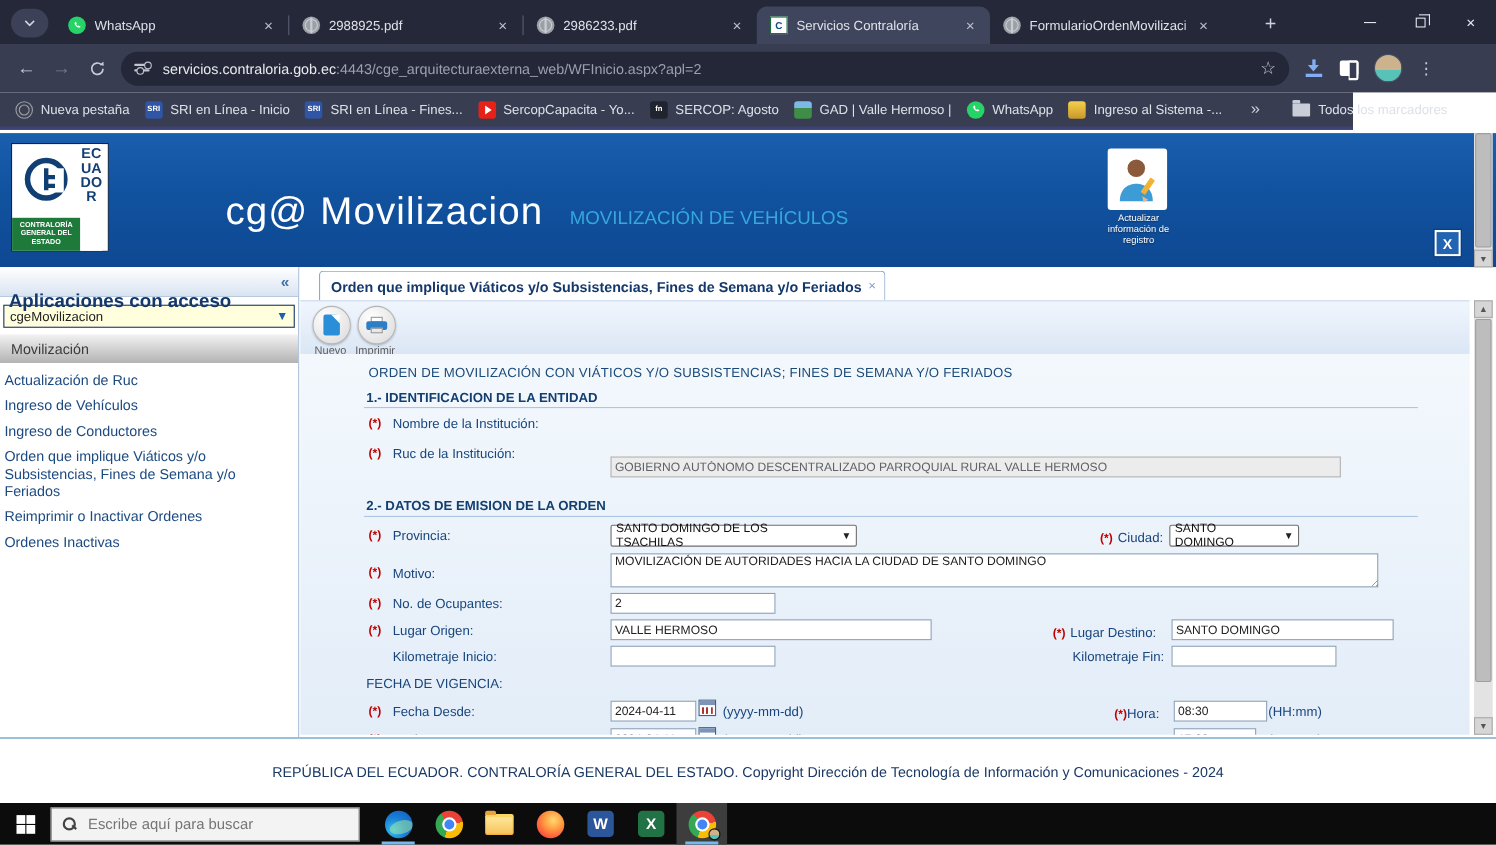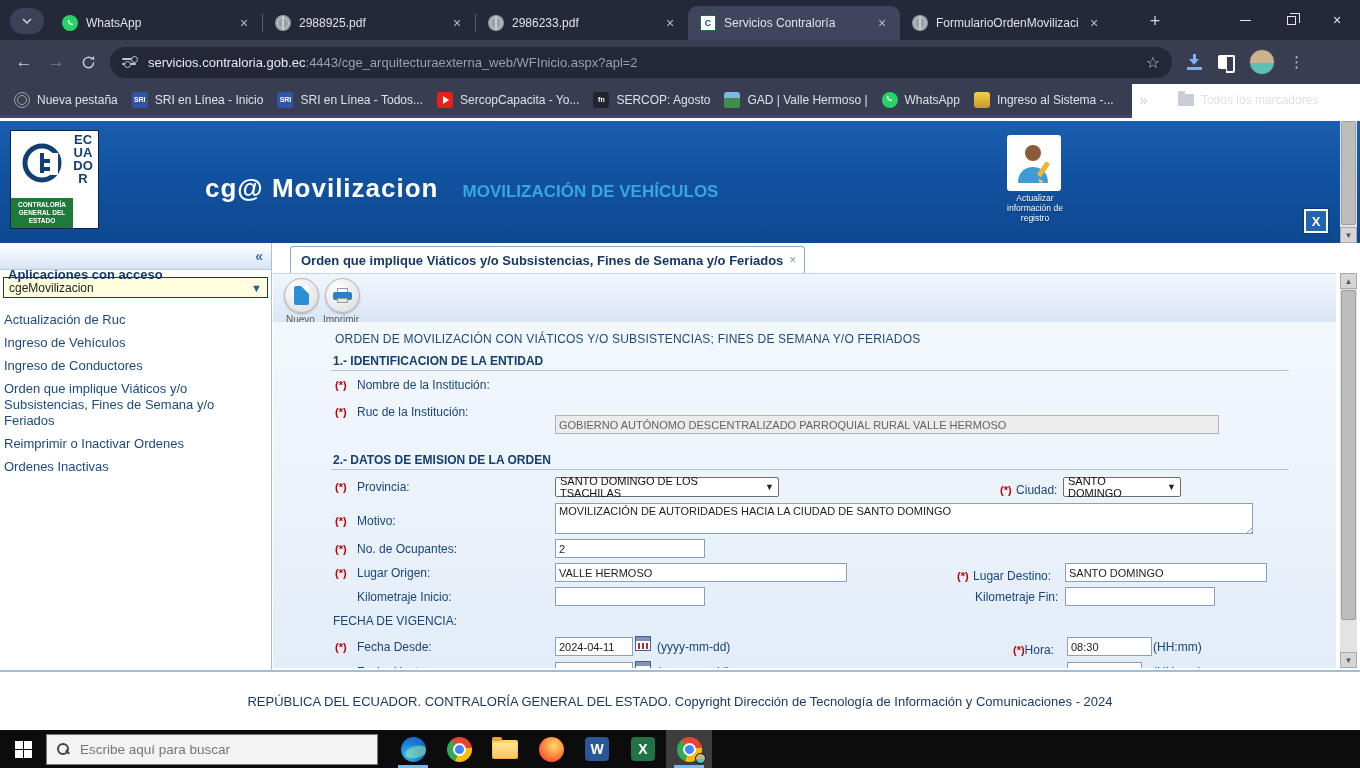--- a/index.html
+++ b/index.html
@@ -44,21 +44,21 @@
   .tool-right { display:flex; align-items:center; gap:14px; margin-left:14px; }
   .dl-icon { position:relative; width:18px; height:16px; }
   .dl-icon::before { content:""; position:absolute; left:7px; top:0; width:3px; height:8px; background:#82aef5; }
   .dl-icon::after { content:""; position:absolute; left:3px; top:5px; border:5px solid transparent; border-top:6px solid #82aef5; }
   .dl-icon i { position:absolute; left:1px; bottom:0; width:15px; height:3px; background:#82aef5; }
   .panel-icon { width:17px; height:14px; background:#fff; border-radius:2px; position:relative; }
   .panel-icon::after { content:""; position:absolute; right:0; top:0; width:6px; height:14px; background:#383d52; border:2px solid #fff; border-left:1px solid #fff; border-radius:0 2px 2px 0; }
   .avatar { width:26px; height:26px; border-radius:50%; background:linear-gradient(180deg,#cdb28e 0 55%,#59c2b8 55% 100%); border:1px solid #4a4f63; }
   .dots { color:#c9cdd8; font-size:15px; letter-spacing:0; }
 
-  .bookmarks { position:absolute; left:0; top:84px; width:1132px; height:34px; background:#383d52; border-bottom:3px solid #3f4277; display:flex; align-items:center; font-size:12px; color:#dde1e8; }
+  .bookmarks { position:absolute; left:0; top:84px; width:1230px; height:34px; background:#383d52; border-bottom:3px solid #3f4277; display:flex; align-items:center; font-size:12px; color:#dde1e8; }
   .bm { display:flex; align-items:center; gap:7px; margin-left:14px; white-space:nowrap; }
   .bmicon { width:16px; height:16px; border-radius:3px; display:flex; align-items:center; justify-content:center; font-size:7px; font-weight:bold; color:#fff; flex:0 0 16px; }
   .bm-globe { background:#3b3f50; border-radius:50%; border:1px solid #9aa0a6; position:relative; }
   .bm-globe::after{ content:""; position:absolute; inset:2px; border-radius:50%; border:1px solid #9aa0a6; }
   .bm-sri { background:#2f55a4; }
   .bm-yt { background:#e62117; border-radius:3px; position:relative; }
   .bm-yt::after { content:""; position:absolute; left:6px; top:4px; border:4px solid transparent; border-left:6px solid #fff; }
   .bm-fn { background:#20242e; }
   .bm-gad { background:linear-gradient(180deg,#7db9e8 0 40%,#3f8d46 40% 100%); }
   .bm-wa { background:#25d366; border-radius:50%; }
@@ -69,34 +69,34 @@
   .bm-folder::before { content:""; position:absolute; left:0; top:-3px; width:7px; height:3px; background:#c9cdd8; border-radius:1px 1px 0 0; }
 
   
   .appheader { position:absolute; left:0; top:121px; width:1360px; height:122px; background:linear-gradient(180deg,#1a5eae 0%,#11529f 45%,#0e4892 100%); }
   .logo { position:absolute; left:10px; top:9px; width:89px; height:99px; background:#fff; border:1px solid #07264d; display:flex; }
   .logo-left { width:62px; display:flex; flex-direction:column; }
   .logo-emblem { flex:1; display:flex; align-items:center; justify-content:center; }
   .logo-green { background:#1d7a3a; color:#fff; font-size:6.5px; font-weight:bold; text-align:center; line-height:8px; padding:3px 1px; }
   .logo-vert { width:20px; background:#fff; color:#123f73; font-weight:bold; font-size:13px; line-height:13px; text-align:center; word-break:break-all; padding-top:2px; }
   .brandrow { position:absolute; left:205px; top:52px; display:flex; align-items:baseline; gap:24px; }
-  .brand-title { color:#fff; font-size:26px; font-weight:bold; letter-spacing:1px; }
-  .brand-sub { color:#36a7df; font-size:17px; font-weight:bold; }
+  .brand-title { color:#fff; font-size:35px; font-weight:normal; letter-spacing:1px; }
+  .brand-sub { color:#36a7df; font-size:17px; font-weight:normal; }
   .hdr-avatar { position:absolute; left:1007px; top:14px; width:54px; height:56px; background:#fff; border-radius:3px; display:flex; align-items:center; justify-content:center; }
   .hdr-avatar-cap { position:absolute; left:995px; top:72px; width:80px; color:#fff; font-size:8.5px; text-align:center; line-height:10px; text-shadow:0 1px 1px #0a2f5c; }
   .welcome { position:absolute; left:1070px; top:18px; color:#fff; }
   .welcome .w1 { font-size:15px; font-weight:bold; }
   .welcome .w2 { font-size:12px; margin-top:3px; }
   .hdr-close { position:absolute; left:1304px; top:88px; width:24px; height:24px; background:#2264b1; border:2px solid #fff; outline:1px solid #0d3c75; color:#fff; font-weight:bold; font-size:13px; display:flex; align-items:center; justify-content:center; }
 
   
   .workarea { position:absolute; left:0; top:243px; width:1360px; height:427px; background:#fff; }
   .sidebar { position:absolute; left:0; top:0; width:272px; height:427px; background:#fff; border-right:1px solid #a9c0da; }
   .sb-head { height:27px; background:linear-gradient(180deg,#ffffff,#d9e4f2); border-bottom:1px solid #b7c9df; display:flex; align-items:center; justify-content:space-between; padding:0 8px; }
-  .sb-title { color:#14386b; font-weight:bold; font-size:13px;margin-top:36px; }
+  .sb-title { color:#14386b; font-weight:bold; font-size:17px;margin-top:36px; }
   .sb-collapse { color:#3f6fae; font-weight:bold; font-size:14px; }
   .sb-select { margin:7px 3px 6px 3px; height:21px; background:#ffffdd; border:1px solid #14386b; display:flex; align-items:center; justify-content:space-between; padding:0 5px; font-size:12px; color:#222; }
   .sb-select .arr { color:#1d5fae; font-size:11px; }
   .sb-group { height:26px; background:linear-gradient(180deg,#f2f2f2,#b3b3b3); color:#3c3c3c; font-size:13px; display:flex; align-items:center; padding-left:10px; }
   .sb-items { padding:8px 6px 0 4px; }
   .sb-item { color:#1c4a80; font-size:13px; line-height:16px; margin-bottom:7px; }
 
   .main { position:absolute; left:273px; top:0; width:1063px; height:427px; }
   .tabrow { position:absolute; left:0; top:0; width:100%; height:30px; background:#fff; }
   .ctab { position:absolute; left:17px; top:3px; height:27px; background:#fff; border:1px solid #8ca9cf; border-bottom:none; border-radius:4px 4px 0 0; display:flex; align-items:center; padding:0 8px 0 10px; gap:6px; }
@@ -137,21 +137,21 @@
   
   .sbar { position:absolute; width:17px; background:#e3e3e3; }
   .sb-thumb { position:absolute; left:1px; width:15px; background:#bdbdbd; border:1px solid #9e9e9e; border-radius:2px; }
   .sb-btn { position:absolute; left:0; width:17px; height:16px; background:#d6d6d6; border:1px solid #aaa; color:#555; font-size:8px; display:flex; align-items:center; justify-content:center; }
 
   
   .taskbar { position:absolute; left:0; top:730px; width:1360px; height:38px; background:#0c0c0c; display:flex; align-items:center; }
   .startbtn { width:46px; height:38px; display:flex; align-items:center; justify-content:center; }
   .winlogo { width:17px; height:17px; display:grid; grid-template-columns:8px 8px; grid-template-rows:8px 8px; gap:1px; }
   .winlogo i { background:#fff; }
-  .searchbox { width:332px; height:31px; background:#f3f3f3; border:1px solid #777; display:flex; align-items:center; gap:10px; padding:0 10px; }
+  .searchbox { width:281px; height:31px; background:#f3f3f3; border:1px solid #777; display:flex; align-items:center; gap:10px; padding:0 10px; }
   .searchbox .mag { width:13px; height:13px; position:relative; flex:0 0 13px; }
   .searchbox .mag::before { content:""; position:absolute; left:0; top:0; width:8px; height:8px; border:2px solid #444; border-radius:50%; }
   .searchbox .mag::after { content:""; position:absolute; left:8px; top:8px; width:5px; height:2px; background:#444; transform:rotate(45deg); }
   .searchbox input { border:none; outline:none; background:transparent; font-size:13.5px; color:#333; font-family:"Liberation Sans",sans-serif; width:100%; }
   .taskicons { display:flex; margin-left:12px; }
   .tk { width:46px; height:38px; display:flex; align-items:center; justify-content:center; position:relative; }
   .tk.open::after { content:""; position:absolute; left:8px; bottom:0; width:30px; height:3px; background:#76b9ed; }
   .tk.activeapp { background:#3d3d3d; }
   .edge-ic { width:25px; height:25px; border-radius:50%; background:radial-gradient(circle at 30% 70%,#35c1f1 0%,#1b7fd4 45%,#0a5bc4 100%); position:relative; overflow:hidden; }
   .edge-ic::after { content:""; position:absolute; left:4px; top:9px; width:22px; height:12px; border-radius:50%; background:#9ee6a0; opacity:.55; transform:rotate(-15deg); }
@@ -251,21 +251,21 @@
     <div class="bm">
         <span class="bmicon bm-globe"></span>
         <span>Nueva pestaña</span>
       </div>
     <div class="bm">
         <span class="bmicon bm-sri">SRI</span>
         <span>SRI en Línea - Inicio</span>
       </div>
     <div class="bm">
         <span class="bmicon bm-sri">SRI</span>
-        <span>SRI en Línea - Todos...</span>
+        <span>SRI en Línea - Fines...</span>
       </div>
     <div class="bm">
         <span class="bmicon bm-yt"></span>
         <span>SercopCapacita - Yo...</span>
       </div>
     <div class="bm">
         <span class="bmicon bm-fn">fn</span>
         <span>SERCOP: Agosto</span>
       </div>
     <div class="bm">
@@ -325,20 +325,21 @@
   <div class="workarea">
     <div class="sidebar">
       <div class="sb-head">
         <span class="sb-title">Aplicaciones con acceso</span>
         <span class="sb-collapse">«</span>
       </div>
       <div class="sb-select">
         <span>cgeMovilizacion</span>
         <span class="arr">▼</span>
       </div>
+      <div class="sb-group">Movilización</div>
       <div class="sb-items">
         <div class="sb-item">Actualización de Ruc</div>
         <div class="sb-item">Ingreso de Vehículos</div>
         <div class="sb-item">Ingreso de Conductores</div>
         <div class="sb-item">Orden que implique Viáticos y/o Subsistencias, Fines de Semana y/o Feriados</div>
         <div class="sb-item">Reimprimir o Inactivar Ordenes</div>
         <div class="sb-item">Ordenes Inactivas</div>
       </div>
     </div>
 

